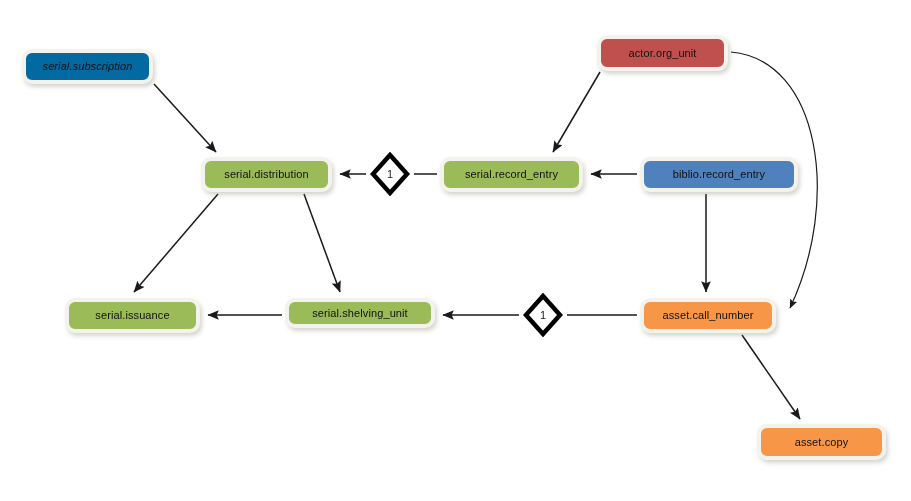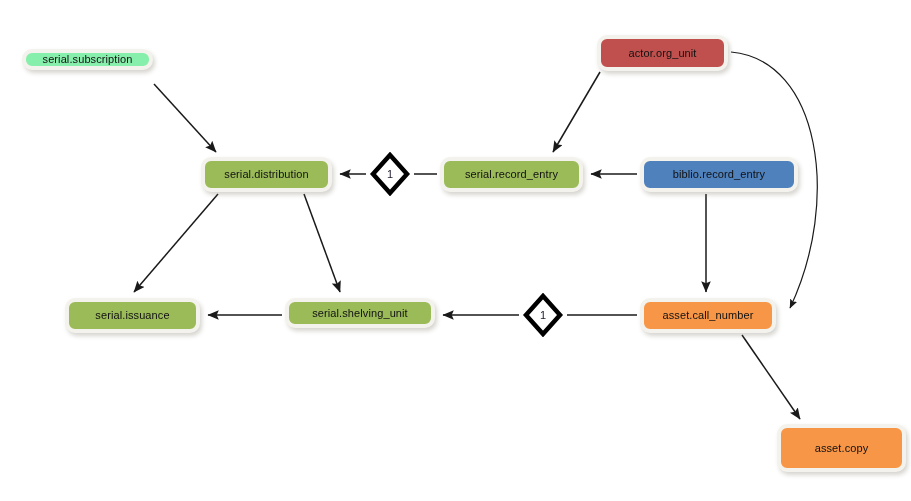--- a/index.html
+++ b/index.html
@@ -86,21 +86,21 @@
         <path d="M 218 194 L 134 292" fill="none" stroke="#1a1a1a" stroke-width="1.5" marker-end="url(#arrowhead)"></path>
         <path d="M 304 194 L 340 292" fill="none" stroke="#1a1a1a" stroke-width="1.5" marker-end="url(#arrowhead)"></path>
         <path d="M 637 315 L 567 315" fill="none" stroke="#1a1a1a" stroke-width="1.5"></path>
         <path d="M 519 315 L 443 315" fill="none" stroke="#1a1a1a" stroke-width="1.5" marker-end="url(#arrowhead)"></path>
         <path d="M 282 315 L 208 315" fill="none" stroke="#1a1a1a" stroke-width="1.5" marker-end="url(#arrowhead)"></path>
         <path d="M 742 335 L 800 419" fill="none" stroke="#1a1a1a" stroke-width="1.5" marker-end="url(#arrowhead)"></path>
       </g>
   </svg>
 
   <div id="nodes-layer">
-      <div class="node" style="left: 22px; top: 49px; width: 131px; height: 21px; background: #86efac; color: rgb(17, 17, 17); border-color: rgb(244, 242, 236);">
+      <div class="node" style="left: 22px; top: 49px; width: 131px; height: 35px; background: #0369a1; color: rgb(17, 17, 17); border-color: rgb(244, 242, 236); font-style: italic;">
         <span class="lbl">serial.subscription</span>
       </div>
       <div class="node" style="left: 597px; top: 35px; width: 131px; height: 36px; background: rgb(192, 80, 77); color: rgb(17, 17, 17); border-color: rgb(244, 242, 236);">
         <span class="lbl">actor.org_unit</span>
       </div>
       <div class="node" style="left: 201px; top: 157px; width: 131px; height: 35px; background: rgb(155, 187, 89); color: rgb(17, 17, 17); border-color: rgb(244, 242, 236);">
         <span class="lbl">serial.distribution</span>
       </div>
       <div class="node" style="left: 440px; top: 157px; width: 143px; height: 35px; background: rgb(155, 187, 89); color: rgb(17, 17, 17); border-color: rgb(244, 242, 236); text-align: right;">
         <span class="lbl">serial.record_entry</span>
@@ -110,21 +110,21 @@
       </div>
       <div class="node" style="left: 65px; top: 298px; width: 135px; height: 35px; background: rgb(155, 187, 89); color: rgb(17, 17, 17); border-color: rgb(244, 242, 236); text-align: center;">
         <span class="lbl">serial.issuance</span>
       </div>
       <div class="node" style="left: 285px; top: 298px; width: 150px; height: 30px; background: rgb(155, 187, 89); color: rgb(17, 17, 17); border-color: rgb(244, 242, 236);">
         <span class="lbl">serial.shelving_unit</span>
       </div>
       <div class="node" style="left: 640px; top: 298px; width: 136px; height: 35px; background: rgb(247, 150, 70); color: rgb(17, 17, 17); border-color: rgb(244, 242, 236);">
         <span class="lbl">asset.call_number</span>
       </div>
-      <div class="node" style="left: 757px; top: 424px; width: 129px; height: 48px; background: rgb(247, 150, 70); color: rgb(17, 17, 17); border-color: rgb(244, 242, 236); margin-left: 20px;">
+      <div class="node" style="left: 757px; top: 424px; width: 129px; height: 36px; background: rgb(247, 150, 70); color: rgb(17, 17, 17); border-color: rgb(244, 242, 236);">
         <span class="lbl">asset.copy</span>
       </div>
     </div>
   <div id="junctions-layer">
       <div class="diamond" style="left: 368px; top: 152px;"><svg width="44" height="44" viewBox="0 0 44 44">
           <polygon points="22,3 39,22 22,41 5,22" fill="#ffffff" stroke="#000000" stroke-width="4.5" stroke-linejoin="miter"></polygon>
         </svg><span class="dnum">1</span></div>
       <div class="diamond" style="left: 521px; top: 293px;"><svg width="44" height="44" viewBox="0 0 44 44">
           <polygon points="22,3 39,22 22,41 5,22" fill="#ffffff" stroke="#000000" stroke-width="4.5" stroke-linejoin="miter"></polygon>
         </svg><span class="dnum">1</span></div>

